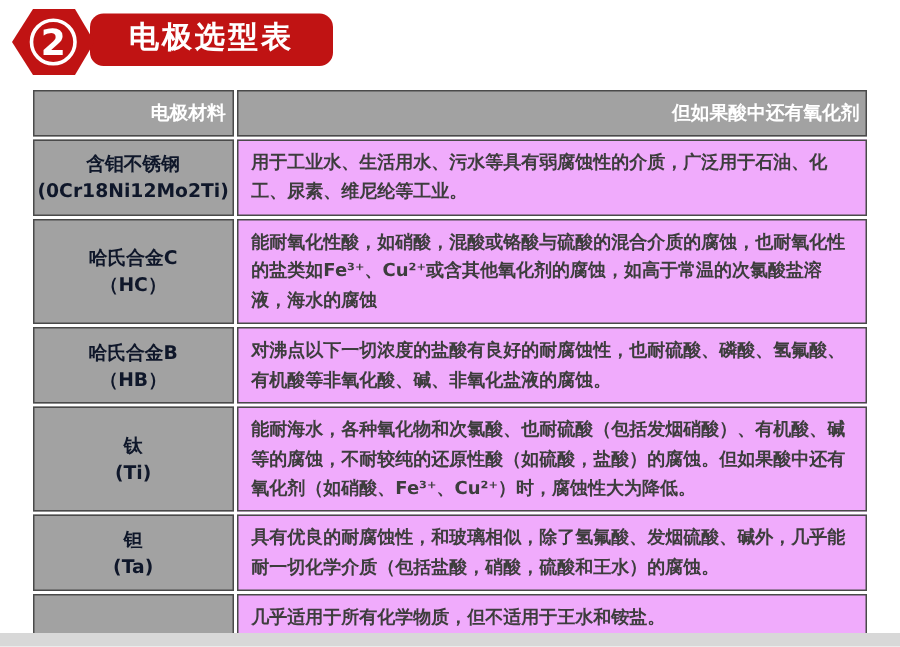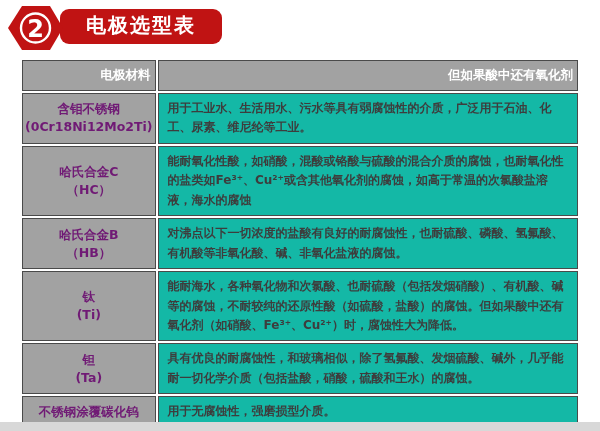--- a/index.html
+++ b/index.html
@@ -31,29 +31,29 @@
     border-spacing: 2px;
     background: #ffffff;
   }
   table.sel th, table.sel td { border: 1px solid #4a4a4a; }
   table.sel th {
     background: #a2a2a2; color: #ffffff;
     font-size: 12.5px; font-weight: bold;
     padding: 6px 4px; text-align: right;
   }
   td.mat {
-    width: 124px; background: #a2a2a2; color: #701a75;
+    width: 124px; background: #a2a2a2; color: #0f172a;
     font-size: 12.5px; font-weight: bold;
     text-align: center; vertical-align: middle;
     padding: 5px 2px; line-height: 1.45;
   }
   td.mat .mat-sub { display: block; }
   td.mat .mat-sub:empty { display: none; }
   td.desc {
-    background: #14b8a6; color: #3d3d3d;
+    background: #f0abfc; color: #3d3d3d;
     font-size: 12px; font-weight: bold;
     line-height: 1.62; text-align: left;
     vertical-align: middle; padding: 5px 9px; margin-left: 46px;
   }
   .footer-bar {
     position: absolute; left: 0; bottom: 0;
     width: 600px; height: 9px; background: #d8d8d8;
   }
 </style>
 </head>
@@ -111,27 +111,20 @@
     </tr>
 
     <tr>
       <td class="mat">
         <span class="mat-name">钽</span>
         <span class="mat-sub">(Ta)</span>
       </td>
       <td class="desc">具有优良的耐腐蚀性，和玻璃相似，除了氢氟酸、发烟硫酸、碱外，几乎能耐一切化学介质（包括盐酸，硝酸，硫酸和王水）的腐蚀。</td>
     </tr>
 
-    <tr>
-      <td class="mat">
-        <span class="mat-name">不锈钢涂覆碳化钨</span>
-        
-      </td>
-      <td class="desc">用于无腐蚀性，强磨损型介质。</td>
-    </tr>
 
     <tr>
       <td class="mat">
         
         
       </td>
       <td class="desc">几乎适用于所有化学物质，但不适用于王水和铵盐。</td>
     </tr>
   </tbody>
   </table>

